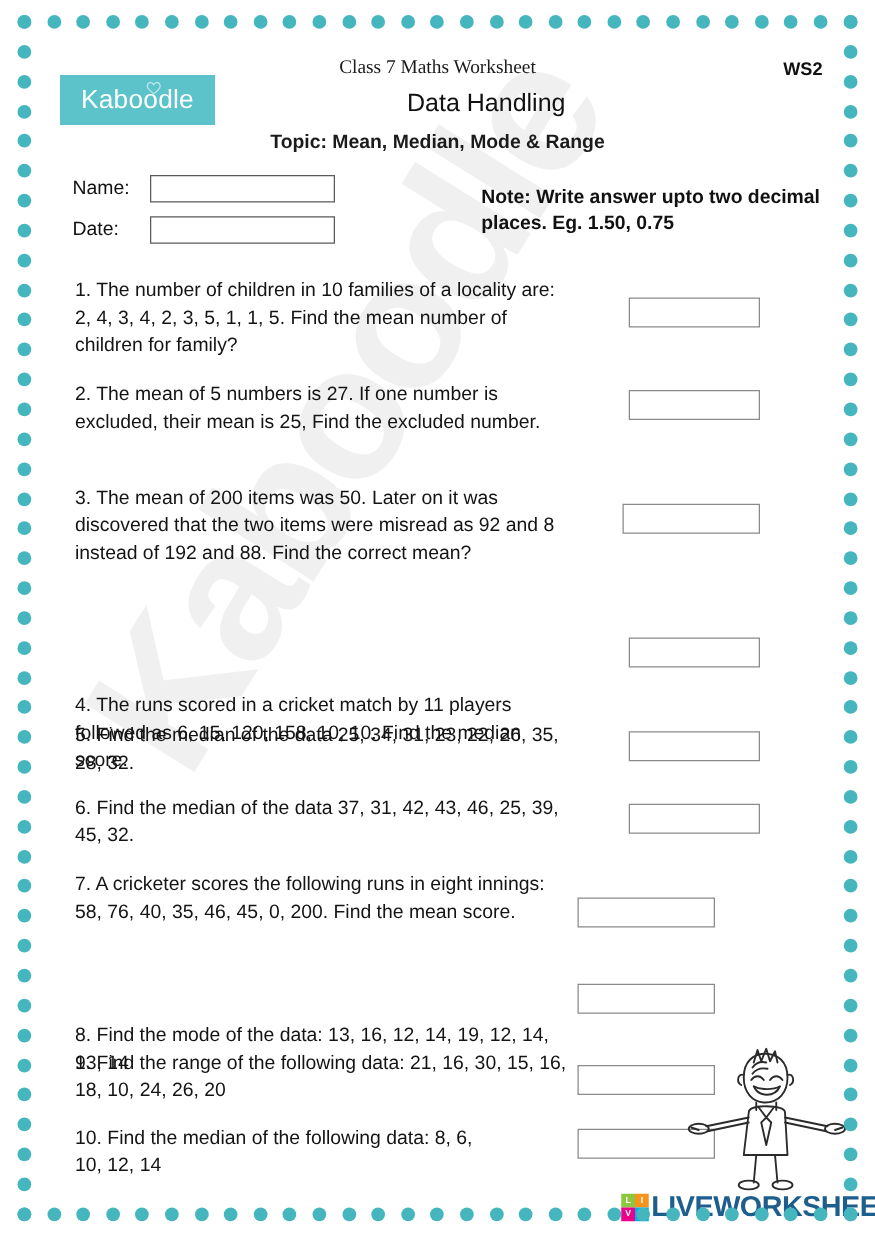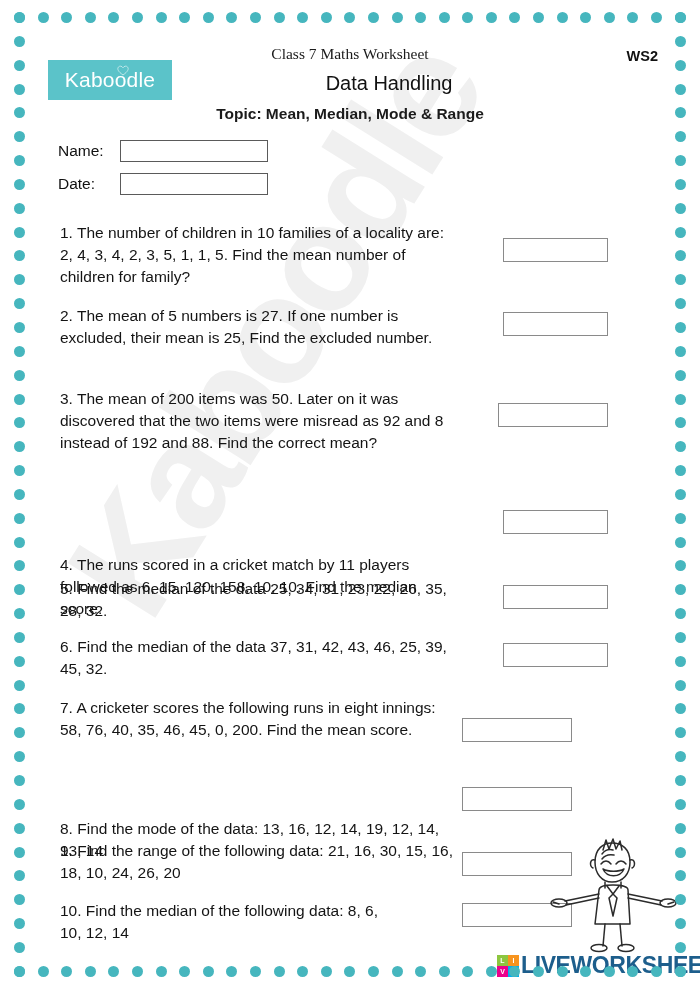--- a/index.html
+++ b/index.html
@@ -388,20 +388,21 @@
 
     <div class="field-row" id="field-date">
       <span class="field-label">Date:</span>
       <input class="field-input" type="text" value="" style="">
     </div>
     <div class="field-row" id="field-name">
       <span class="field-label">Name:</span>
       <input class="field-input" type="text" value="" style="">
     </div>
 
+    <div id="note">Note: Write answer upto two decimal places. Eg. 1.50, 0.75</div>
 
     <div class="qtext" style="left:60px; top:222px; width:400px;">1. The number of children in 10 families of a locality are: 2, 4, 3, 4, 2, 3, 5, 1, 1, 5. Find the mean number of children for family?</div>
     <input class="abox" style="left: 503px; top: 238px; width: 105px;" type="text" value="">
 
     <div class="qtext" style="left:60px; top:305px; width:400px;">2. The mean of 5 numbers is 27. If one number is excluded, their mean is 25, Find the excluded number.</div>
     <input class="abox" style="left: 503px; top: 312px; width: 105px;" type="text" value="">
 
     <div class="qtext" style="left:60px; top:388px; width:405px;">3. The mean of 200 items was 50. Later on it was discovered that the two items were misread as 92 and 8 instead of 192 and 88. Find the correct mean?</div>
     <input class="abox" style="left: 498px; top: 403px; width: 110px;" type="text" value="">
 

